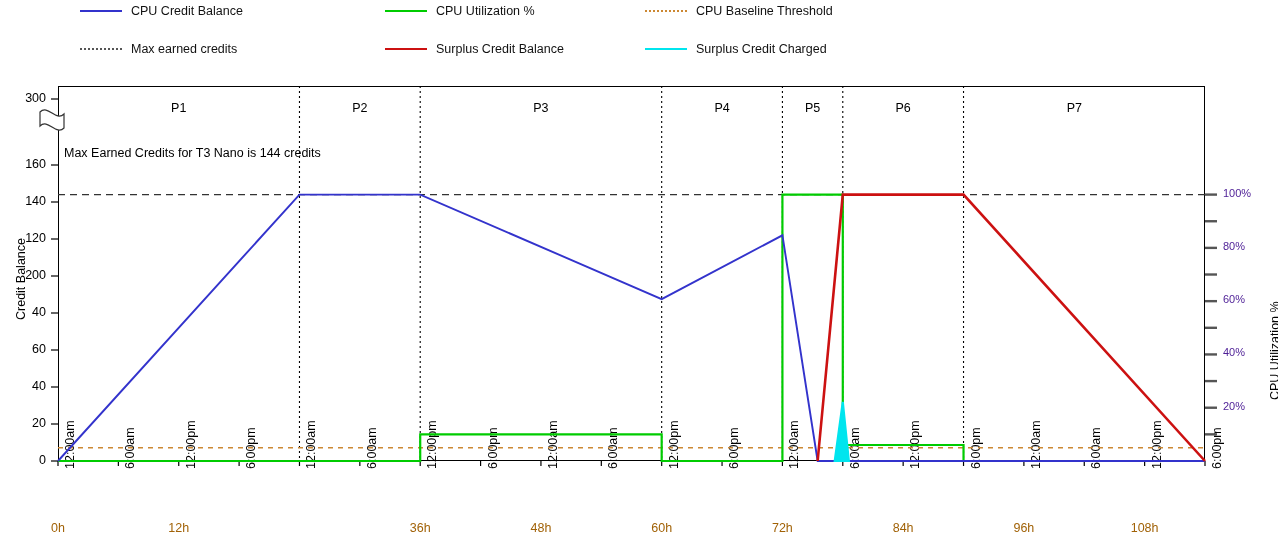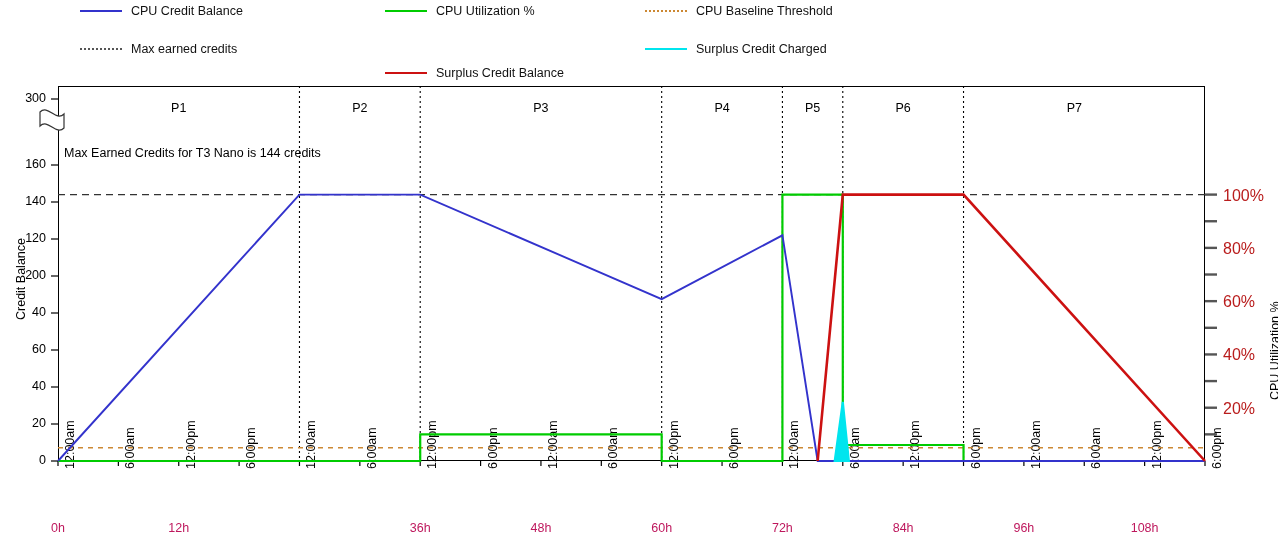--- a/index.html
+++ b/index.html
@@ -14,28 +14,28 @@
 
   
   .plot{position:absolute;left:58px;top:86px;width:1147px;height:375px;
         border-left:1.4px solid #000;border-right:1.4px solid #000;
         border-top:1.4px solid #000;border-bottom:1.4px solid #000;
         box-sizing:border-box;}
   .svgwrap{position:absolute;left:0;top:0;width:1278px;height:541px;pointer-events:none;}
 
   
   .ylab{position:absolute;font-size:12.5px;text-align:right;width:40px;color:#000;}
-  .yrlab{position:absolute;font-size:16px;text-align:left;color:#b91c1c;}
+  .yrlab{position:absolute;font-size:11px;text-align:left;color:#4c1d95;}
   .ytitle{position:absolute;font-size:12.5px;color:#000;
           transform-origin:0 0;transform:rotate(-90deg);white-space:nowrap;}
   .yrtitle{position:absolute;font-size:12.5px;color:#000;
           transform-origin:0 0;transform:rotate(-90deg);white-space:nowrap;}
   .xtime{position:absolute;font-size:12.5px;color:#000;white-space:nowrap;
          transform-origin:0 0;transform:rotate(-90deg);}
-  .xhour{position:absolute;font-size:12.5px;color:#be185d;white-space:nowrap;text-align:center;}
+  .xhour{position:absolute;font-size:12.5px;color:#a16207;white-space:nowrap;text-align:center;}
   .plabel{position:absolute;font-size:12.5px;color:#000;text-align:center;white-space:nowrap;}
   .annot{position:absolute;font-size:12.5px;color:#000;white-space:nowrap;}
 </style>
 </head>
 <body>
 
 <div id="root">
 
   <div class="legend" id="legend">
       <div class="lg-item" style="left: 80px; top: 4px;">
@@ -47,21 +47,21 @@
         <div class="lg-label">CPU Utilization %</div>
       </div>
       <div class="lg-item" style="left: 645px; top: 4px;">
         <div class="lg-swatch" style="border-top: 2.6px dotted rgb(204, 136, 51);"></div>
         <div class="lg-label">CPU Baseline Threshold</div>
       </div>
       <div class="lg-item" style="left: 80px; top: 42px;">
         <div class="lg-swatch" style="border-top: 2.6px dotted rgb(85, 85, 85);"></div>
         <div class="lg-label">Max earned credits</div>
       </div>
-      <div class="lg-item" style="left: 385px; top: 42px; margin-top: 24px;">
+      <div class="lg-item" style="left: 385px; top: 42px;">
         <div class="lg-swatch" style="border-top-color: rgb(204, 17, 17); border-top-style: solid;"></div>
         <div class="lg-label">Surplus Credit Balance</div>
       </div>
       <div class="lg-item" style="left: 645px; top: 42px;">
         <div class="lg-swatch" style="border-top-color: rgb(0, 229, 238); border-top-style: solid;"></div>
         <div class="lg-label">Surplus Credit Charged</div>
       </div>
     </div>
 
   <div class="plot"></div>

